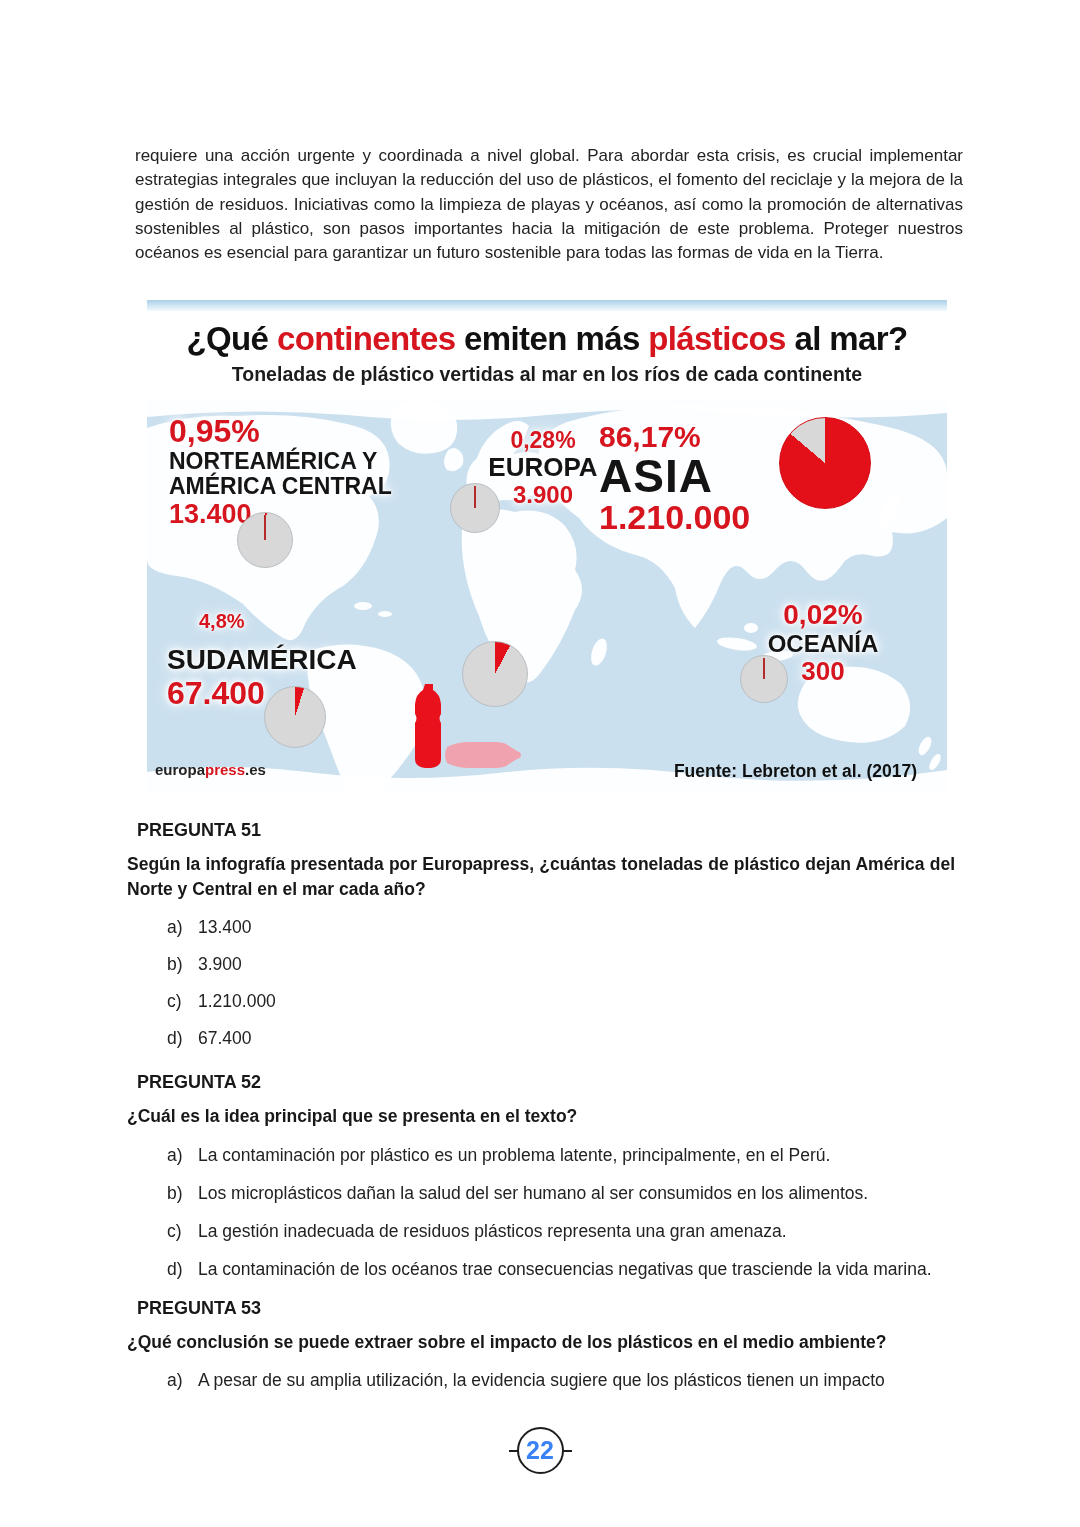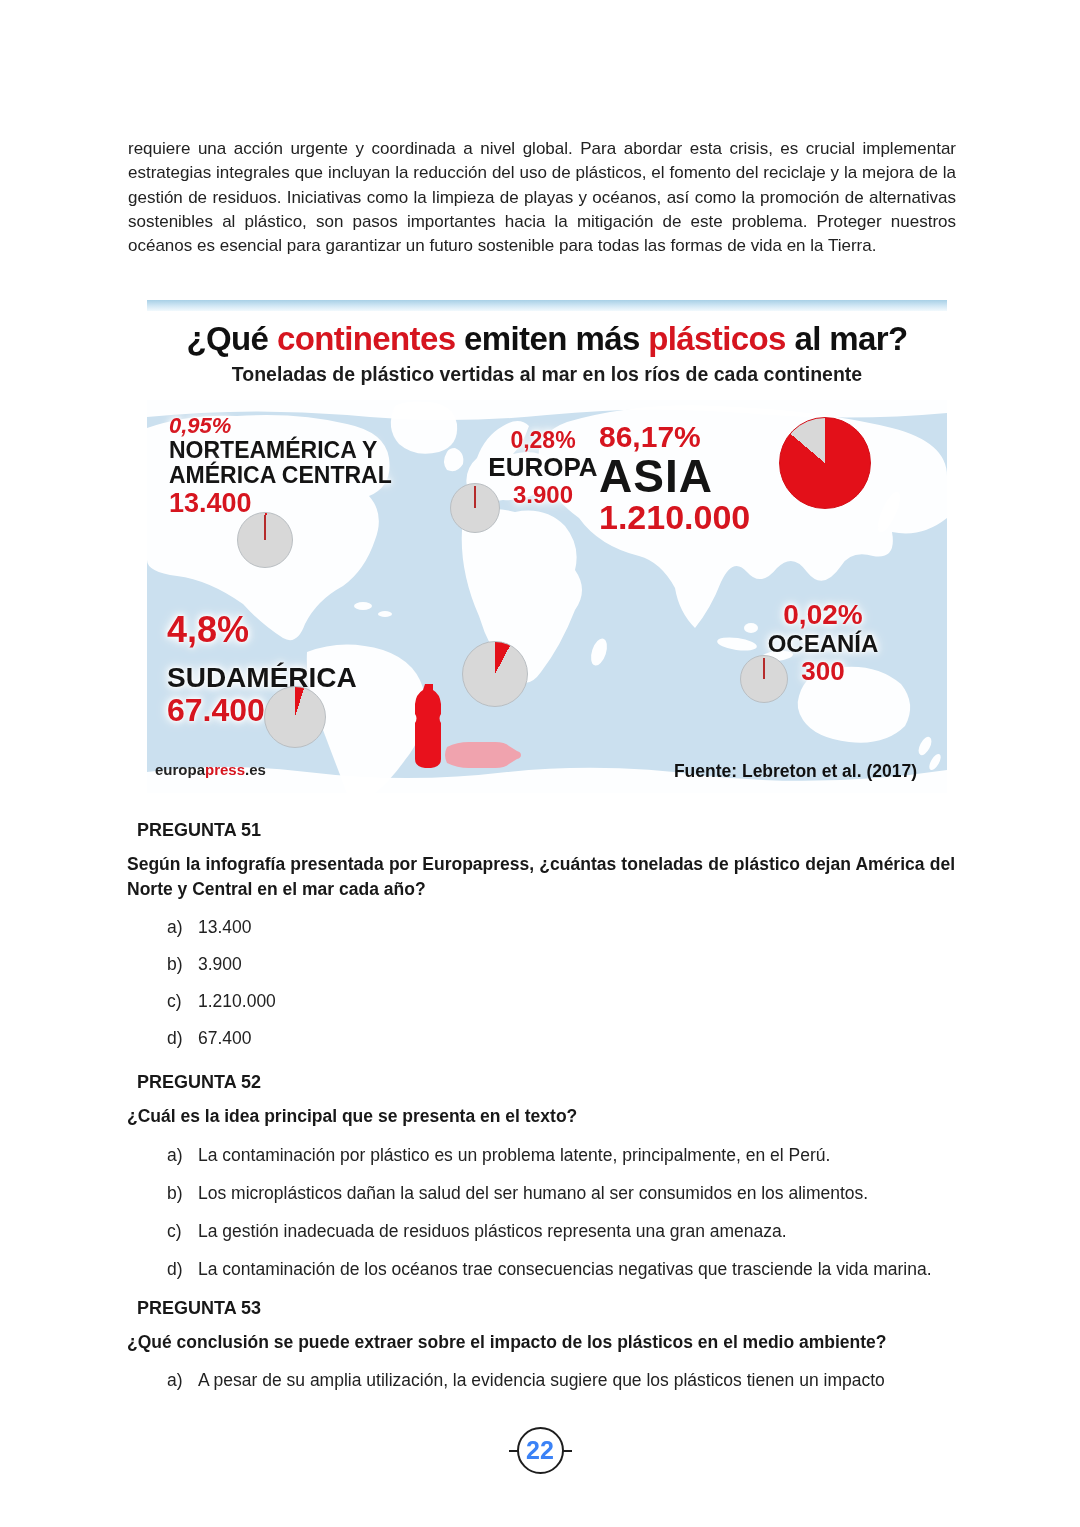--- a/index.html
+++ b/index.html
@@ -4,44 +4,44 @@
 <style>
   * { box-sizing: border-box; }
   html,body { margin:0; padding:0; background:#ffffff; }
   .page {
     position:relative; width:1080px; height:1527px; background:#ffffff;
     font-family:"Liberation Sans", sans-serif; color:#1f1f1f; overflow:hidden;
   }
   
   .intro {
     position:absolute; left:127px; top:136px; width:828px;
-    font-size:17px; line-height:24.3px; text-align:justify; color:#222; margin:1px;
+    font-size:17px; line-height:24.3px; text-align:justify; color:#222; margin:8px;
   }
   
   .infographic { position:absolute; left:147px; top:300px; width:800px; height:493px; background:#fff; }
   .ig-strip { height:11px; background:linear-gradient(180deg,#a8d0e6 0%,#d3e8f5 55%,#f2f9fd 100%); }
   .ig-header { text-align:center; padding-top:9px; }
   .ig-title { margin:0; font-size:33px; font-weight:bold; letter-spacing:-0.6px; color:#101010; line-height:1.15; }
   .ig-title .red { color:#d6151f; }
   .ig-subtitle { margin-top:5px; font-size:19.5px; font-weight:bold; color:#1c1c1c; }
   .ig-map { position:absolute; left:0; top:100px; width:800px; height:393px; background:#cbe0ef; overflow:hidden; }
   .ig-map svg.world { position:absolute; left:0; top:0; }
   .map-label { position:absolute; font-weight:bold; line-height:1.1;
     text-shadow:0 0 3px #fff,0 0 6px #fff,0 0 10px rgba(255,255,255,.95),0 0 14px rgba(255,255,255,.85); }
   .map-label .pct { display:block; color:#d6151f; }
   .map-label .cname { display:block; color:#141414; white-space:pre-line; }
   .map-label .val { display:block; color:#d6151f; }
   .lbl-na   { left:22px;  top:14px;  }
-  .lbl-na .pct{font-size:22px;font-style:italic;} .lbl-na .cname{font-size:23px;} .lbl-na .val{font-size:27px;}
+  .lbl-na .pct{font-size:32px;} .lbl-na .cname{font-size:23px;} .lbl-na .val{font-size:27px;}
   .lbl-eu   { left:318px; top:28px; width:156px; text-align:center; }
   .lbl-eu .pct{font-size:23px;} .lbl-eu .cname{font-size:26px;} .lbl-eu .val{font-size:24px;}
   .lbl-asia { left:452px; top:20px; width:206px; text-align:left; }
   .lbl-asia .pct{font-size:30px;} .lbl-asia .cname{font-size:46px; letter-spacing:1px; line-height:1.0;} .lbl-asia .val{font-size:34px;}
   .lbl-sa   { left:20px;  top:210px; }
-  .lbl-sa .pct{font-size:36px;} .lbl-sa .cname{font-size:28px;margin-top:13px;} .lbl-sa .val{font-size:32px;}
+  .lbl-sa .pct{font-size:20px;margin-left:32px;} .lbl-sa .cname{font-size:28px;margin-top:13px;} .lbl-sa .val{font-size:32px;}
   .lbl-af   { left:390px; top:198px; }
   .lbl-af .pct{font-size:27px;} .lbl-af .cname{font-size:33px; line-height:.95;} .lbl-af .val{font-size:28px;}
   .lbl-oc   { left:595px; top:200px; width:162px; text-align:center; }
   .lbl-oc .pct{font-size:28px;} .lbl-oc .cname{font-size:24px;} .lbl-oc .val{font-size:26px;}
   .pie { position:absolute; border-radius:50%; border:1px solid #b9bec2; }
   .pie-needle { position:absolute; left:50%; top:2px; width:2px; height:calc(50% - 2px);
     background:#b52b2b; transform:translateX(-50%); }
   .pie-na   { left:90px;  top:112px; width:56px; height:56px; }
   .pie-eu   { left:303px; top:83px;  width:50px; height:50px; }
   .pie-asia { left:632px; top:17px;  width:92px; height:92px; border-color:#d40f18; }

